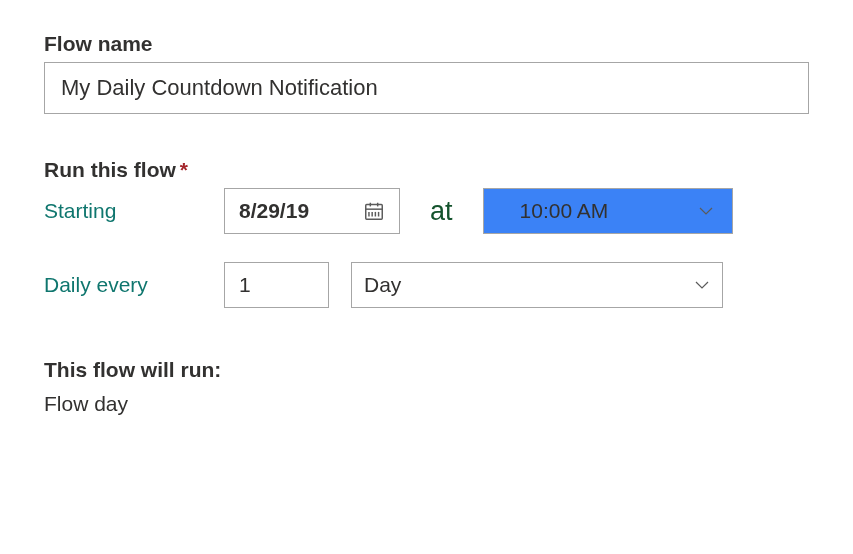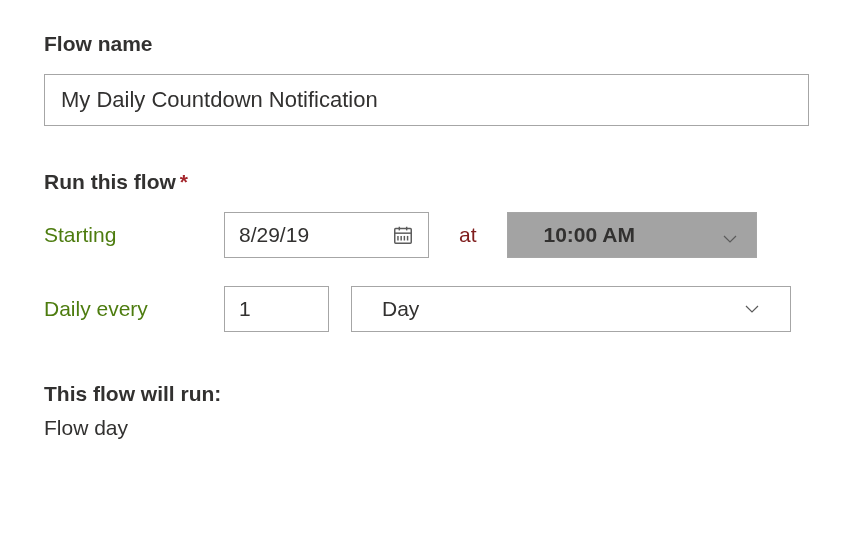--- a/index.html
+++ b/index.html
@@ -8,21 +8,21 @@
       background: #fff;
       color: #333;
       width: 853px;
       height: 554px;
       padding: 32px 44px;
     }
     .section-label {
       font-size: 21px;
       font-weight: 600;
       color: #323130;
-      margin-bottom: 18px;
+      margin-bottom: 6px;
     }
     .required-star {
       color: #a4262c;
       margin-left: 4px;
     }
     .text-input {
       width: 100%;
       border: 1px solid #a6a6a6;
       padding: 12px 16px;
       font-size: 22px;
@@ -36,56 +36,56 @@
     }
     .run-flow-block .section-label {
     }
     .row {
       display: flex;
       align-items: center;
       margin-bottom: 28px;
     }
     .field-label {
       font-size: 21px;
-      color: #4d7c0f;
+      color: #0f766e;
       width: 180px;
       flex-shrink: 0;
     }
     .date-field {
       position: relative;
-      width: 205px;
+      width: 176px;
       border: 1px solid #a6a6a6;
       display: flex;
       align-items: center;
       padding: 10px 14px;
       background: #fff;
+      font-weight: bold;
     }
     .date-field .value {
       flex: 1;
       font-size: 21px;
       color: #323130;
     }
     .calendar-icon {
       width: 22px;
       height: 22px;
       flex-shrink: 0;
     }
     .at-label {
-      font-size: 21px;
-      color: #7f1d1d;
+      font-size: 27px;
+      color: #14532d;
       margin: 6px 30px;
     }
     .time-dropdown {
       width: 250px;
       border: 1px solid #a6a6a6;
       display: flex;
-      align-items: flex-end;
+      align-items: center;
       padding: 10px 18px;
-      background: #a3a3a3;
-      font-weight: bold;
+      background: #3b82f6;
     }
     .time-dropdown .value {
       flex: 1;
       font-size: 21px;
       color: #323130;
       text-align: left;
       padding-left: 18px;
     }
     .chevron-icon {
       width: 16px;
@@ -97,25 +97,25 @@
       border: 1px solid #a6a6a6;
       padding: 10px 14px;
       font-size: 21px;
       font-family: inherit;
       color: #323130;
       background: #fff;
       outline: none;
       margin-right: 22px;
     }
     .unit-dropdown {
-      width: 440px;
+      width: 372px;
       border: 1px solid #a6a6a6;
       display: flex;
       align-items: center;
-      padding: 10px 30px;
+      padding: 10px 12px;
       background: #fff;
     }
     .unit-dropdown .value {
       flex: 1;
       font-size: 21px;
       color: #323130;
     }
     .summary-block {
       margin-top: 50px;
     }

